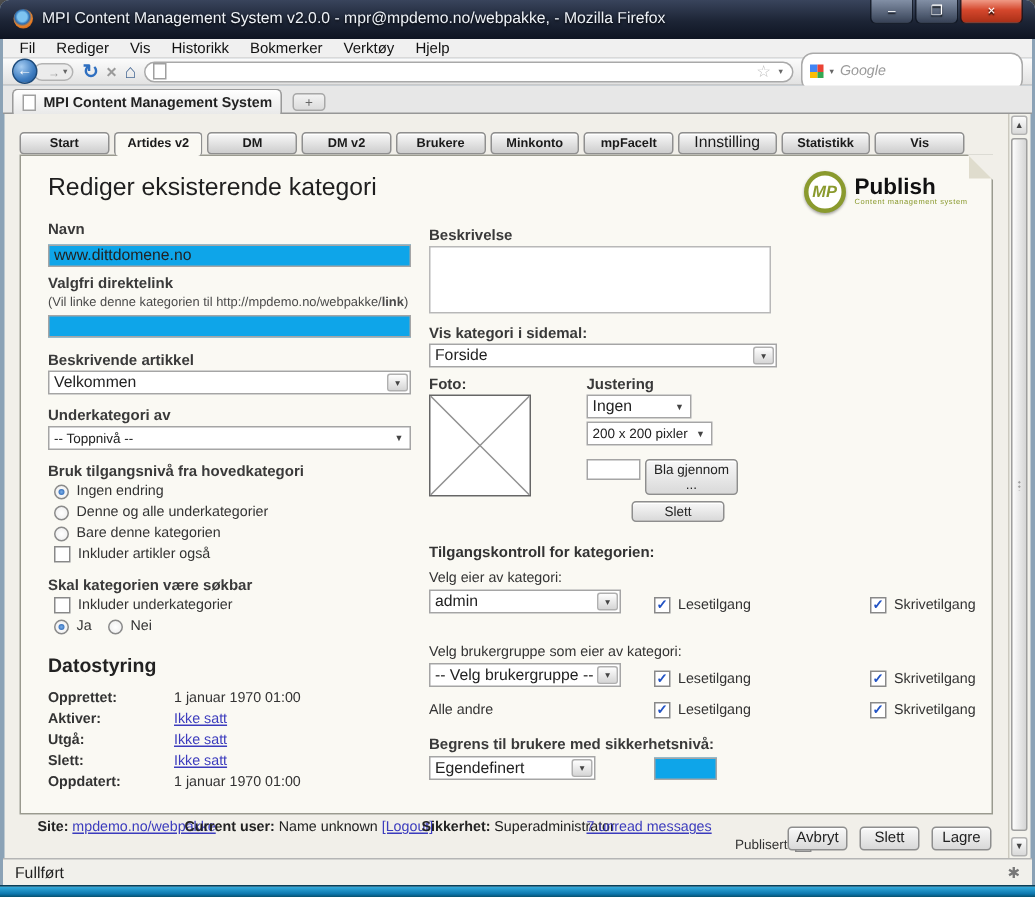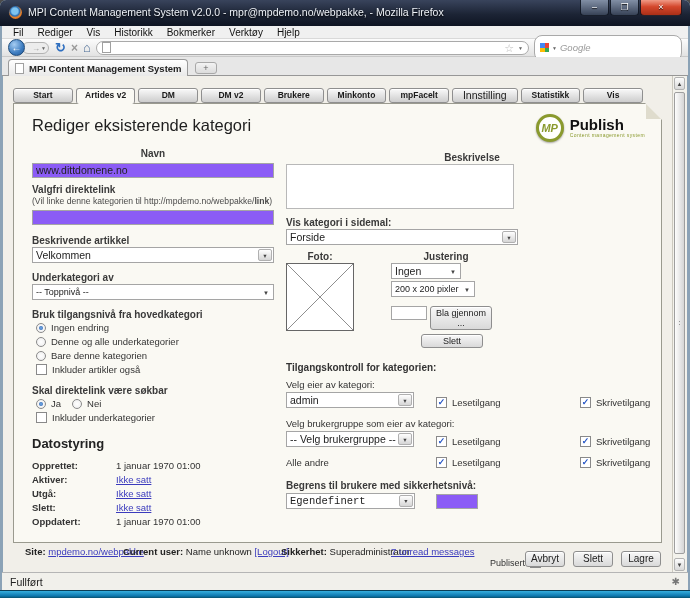--- a/index.html
+++ b/index.html
@@ -77,23 +77,23 @@
 
   .heading { position:absolute; left:18px; top:12px; font-size:16.5px; color:#1f1f1f; }
 
   .logo { position:absolute; right:16px; top:10px; display:flex; align-items:center; gap:6px; }
   .logocircle { width:28px; height:28px; border-radius:50%; border:3px solid #8a9a2e; background:#fff; color:#8a9a2e; font-weight:bold; font-style:italic; font-size:11px; display:flex; align-items:center; justify-content:center; box-shadow:0 1px 2px rgba(0,0,0,.35); }
   .logoname { font-size:15px; font-weight:bold; color:#111; line-height:14px; }
   .logotag { font-size:5px; color:#8a9a2e; letter-spacing:.4px; }
 
   
   .lbl { font-size:10px; font-weight:bold; color:#3a3a3a; margin:6px 0 1px; }
-  .lbl.first { margin-top:0;text-align:center; }
+  .lbl.first { margin-top:0; }
   .sublbl { font-size:9.5px; color:#333; margin:6px 0 2px; }
-  .inp { width:100%; height:15px; border:1px solid #a5a5a5; background:#8b5cf6; font-size:10.5px; padding:0 3px; font-family:"Liberation Sans",sans-serif; color:#222; }
+  .inp { width:100%; height:15px; border:1px solid #a5a5a5; background:#0ea5e9; font-size:10.5px; padding:0 3px; font-family:"Liberation Sans",sans-serif; color:#222; }
   .hint { font-size:8.6px; color:#4a4a4a; margin-bottom:1px; white-space:nowrap; }
   .sel { position:relative; height:16px; border:1px solid #a5a5a5; background:#fff; font-size:10.5px; line-height:14px; padding:0 18px 0 3px; color:#222; white-space:nowrap; overflow:hidden; }
   .sel .arr { position:absolute; right:1px; top:1px; bottom:1px; width:14px; background:linear-gradient(#fefefe,#d6d6d6); border:1px solid #b0b0b0; border-radius:2px; font-size:5.5px; color:#444; text-align:center; line-height:12px; }
   .sel.flat { padding-right:14px; }
   .sel.flat .arr { border:none; background:none; width:12px; font-size:6px; line-height:14px; }
   .radio { width:10px; height:10px; border:1px solid #8a8a8a; border-radius:50%; background:radial-gradient(#fff,#ececec); position:relative; flex:none; }
   .radio.on::after { content:""; position:absolute; left:2px; top:2px; right:2px; bottom:2px; border-radius:50%; background:radial-gradient(#7ab0ea,#1d56a8); }
   .cb { width:11px; height:11px; border:1px solid #898989; background:#fff; display:flex; align-items:center; justify-content:center; flex:none; }
   .cb span { font-size:9px; font-weight:bold; color:#2253c4; line-height:9px; }
   .optrow { display:flex; align-items:center; gap:5px; margin:2px 0 3px 4px; font-size:9.5px; color:#333; }
@@ -253,31 +253,31 @@
           </div>
         <div class="optrow">
             <span class="radio"></span>
             <span>Bare denne kategorien</span>
           </div>
         <div class="optrow">
             <span class="cb"></span>
             <span>Inkluder artikler også</span>
           </div>
 
-        <div class="lbl" style="margin-top:10px;">Skal direktelink være søkbar</div>
+        <div class="lbl" style="margin-top:10px;">Skal kategorien være søkbar</div>
+        <div class="optrow">
+            <span class="cb"></span>
+            <span>Inkluder underkategorier</span>
+          </div>
         <div class="optrow">
           <span class="radio on"></span>
             <span>Ja</span>
           <span class="radio" style="margin-left:6px;"></span>
             <span>Nei</span>
         </div>
-        <div class="optrow">
-            <span class="cb"></span>
-            <span>Inkluder underkategorier</span>
-          </div>
 
         <div class="dato-title">Datostyring</div>
         <div class="dato-row">
             <span class="dato-lab">Opprettet:</span>
             <span>1 januar 1970 01:00</span>
           </div>
         <div class="dato-row">
             <span class="dato-lab">Aktiver:</span>
             <a class="link">Ikke satt</a>
           </div>
@@ -338,21 +338,21 @@
               <span>Lesetilgang</span>
             </div>
           <div class="tk-cell last" style="margin-left:48px;">
               <span class="cb">
                 <span>✓</span>
               </span>
               <span>Skrivetilgang</span>
             </div>
         </div>
 
-        <div class="sublbl" style="margin-top:10px;">Velg brukergruppe som eier av kategori:</div>
+        <div class="sublbl" style="margin-top:20px;">Velg brukergruppe som eier av kategori:</div>
         <div class="tk-row">
           <div class="tk-ctrl">
               <div class="sel" style="width:128px;"><span>-- Velg brukergruppe --</span><span class="arr">▼</span></div>
             </div>
           <div class="tk-cell">
               <span class="cb">
                 <span>✓</span>
               </span>
               <span>Lesetilgang</span>
             </div>
@@ -376,21 +376,21 @@
               <span class="cb">
                 <span>✓</span>
               </span>
               <span>Skrivetilgang</span>
             </div>
         </div>
 
         <div class="lbl" style="margin-top:12px;">Begrens til brukere med sikkerhetsnivå:</div>
         <div class="tk-row">
           <div class="tk-ctrl">
-              <div class="sel" style="width:129px;font-family:Liberation Mono, monospace;"><span>Egendefinert</span><span class="arr">▼</span></div>
+              <div class="sel" style="width:111px;"><span>Egendefinert</span><span class="arr">▼</span></div>
             </div>
           <input class="inp" style="width: 42px;">
         </div>
       </div>
     </div>
 
     <div class="frow" style="left:22px;"><b>Site:</b> <a class="link">mpdemo.no/webpakke</a></div>
     <div class="frow" style="left:120px;"><b>Current user:</b> <span>Name unknown</span> <a class="link">[Logout]</a></div>
     <div class="frow" style="left:278px;"><b>Sikkerhet:</b> <span>Superadministrator</span></div>
     <div class="frow" style="left:388px;"><a class="link">7 unread messages</a></div>

